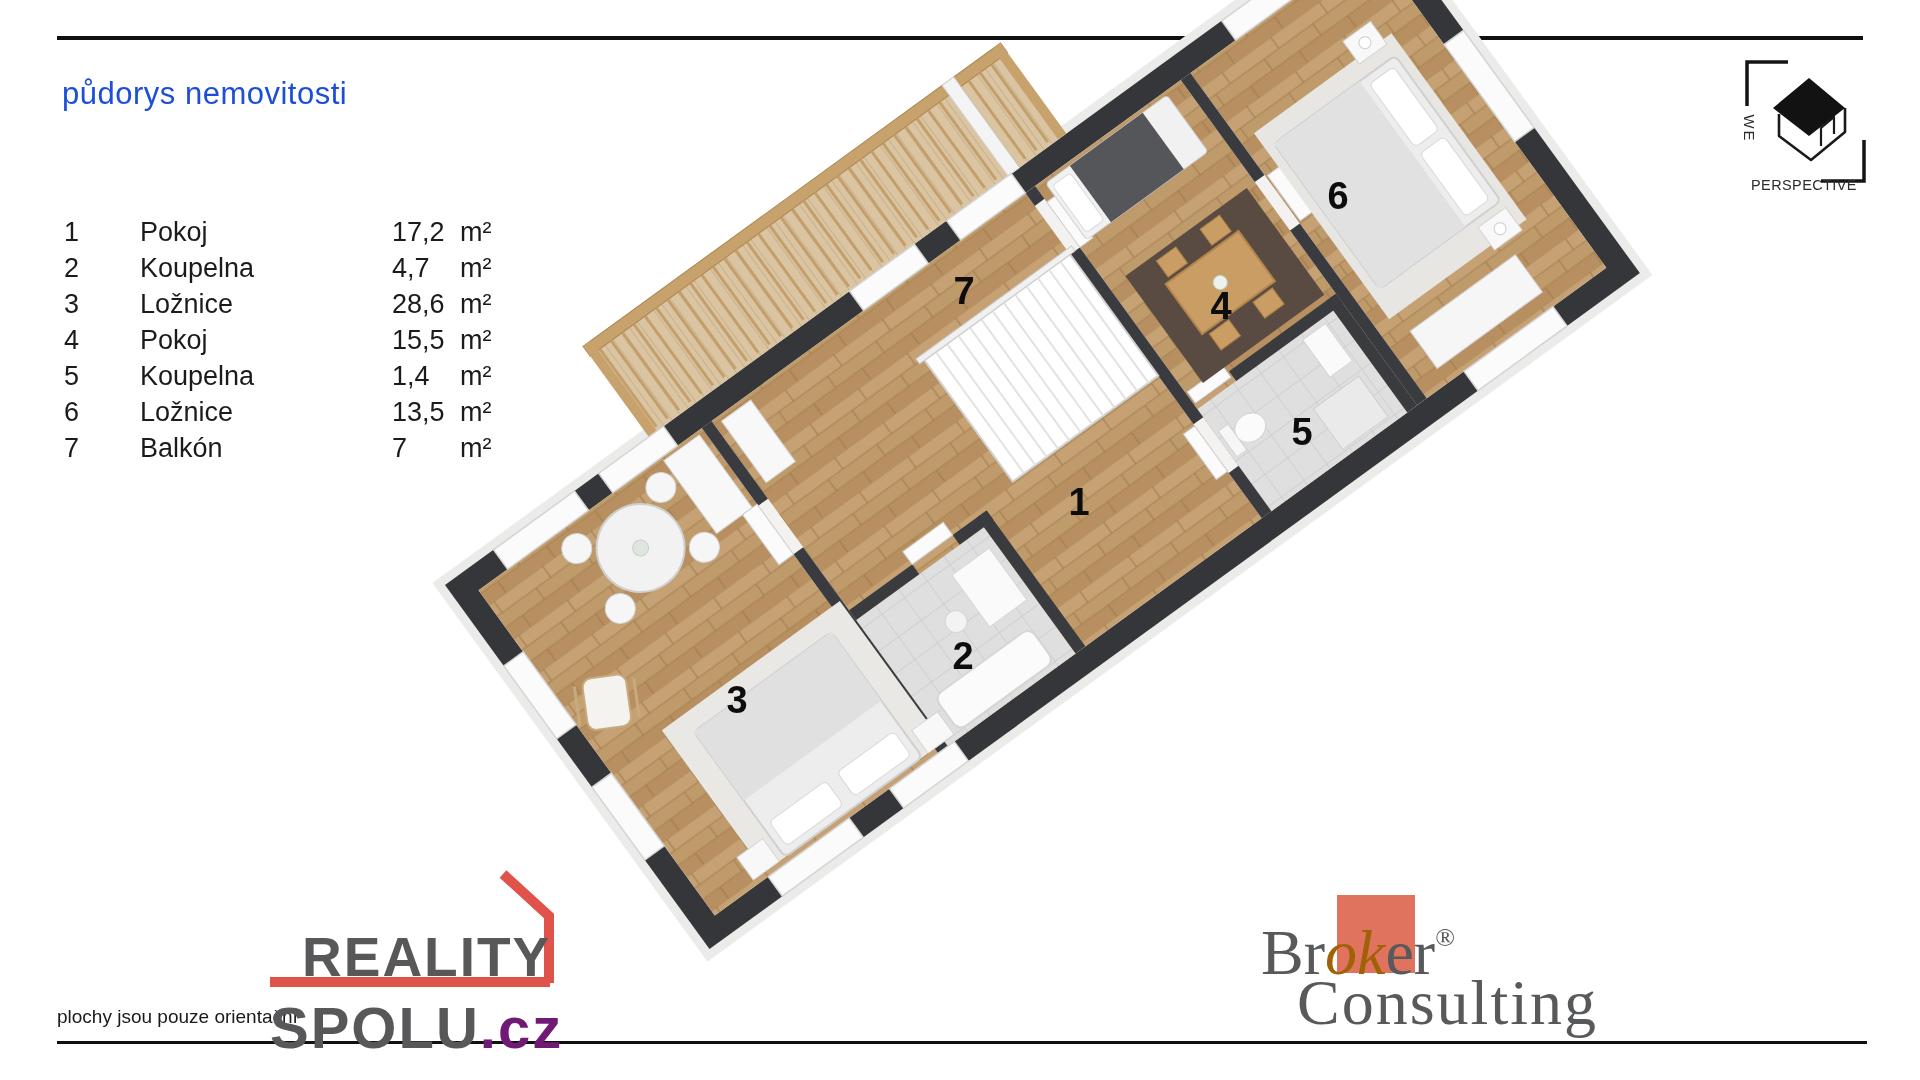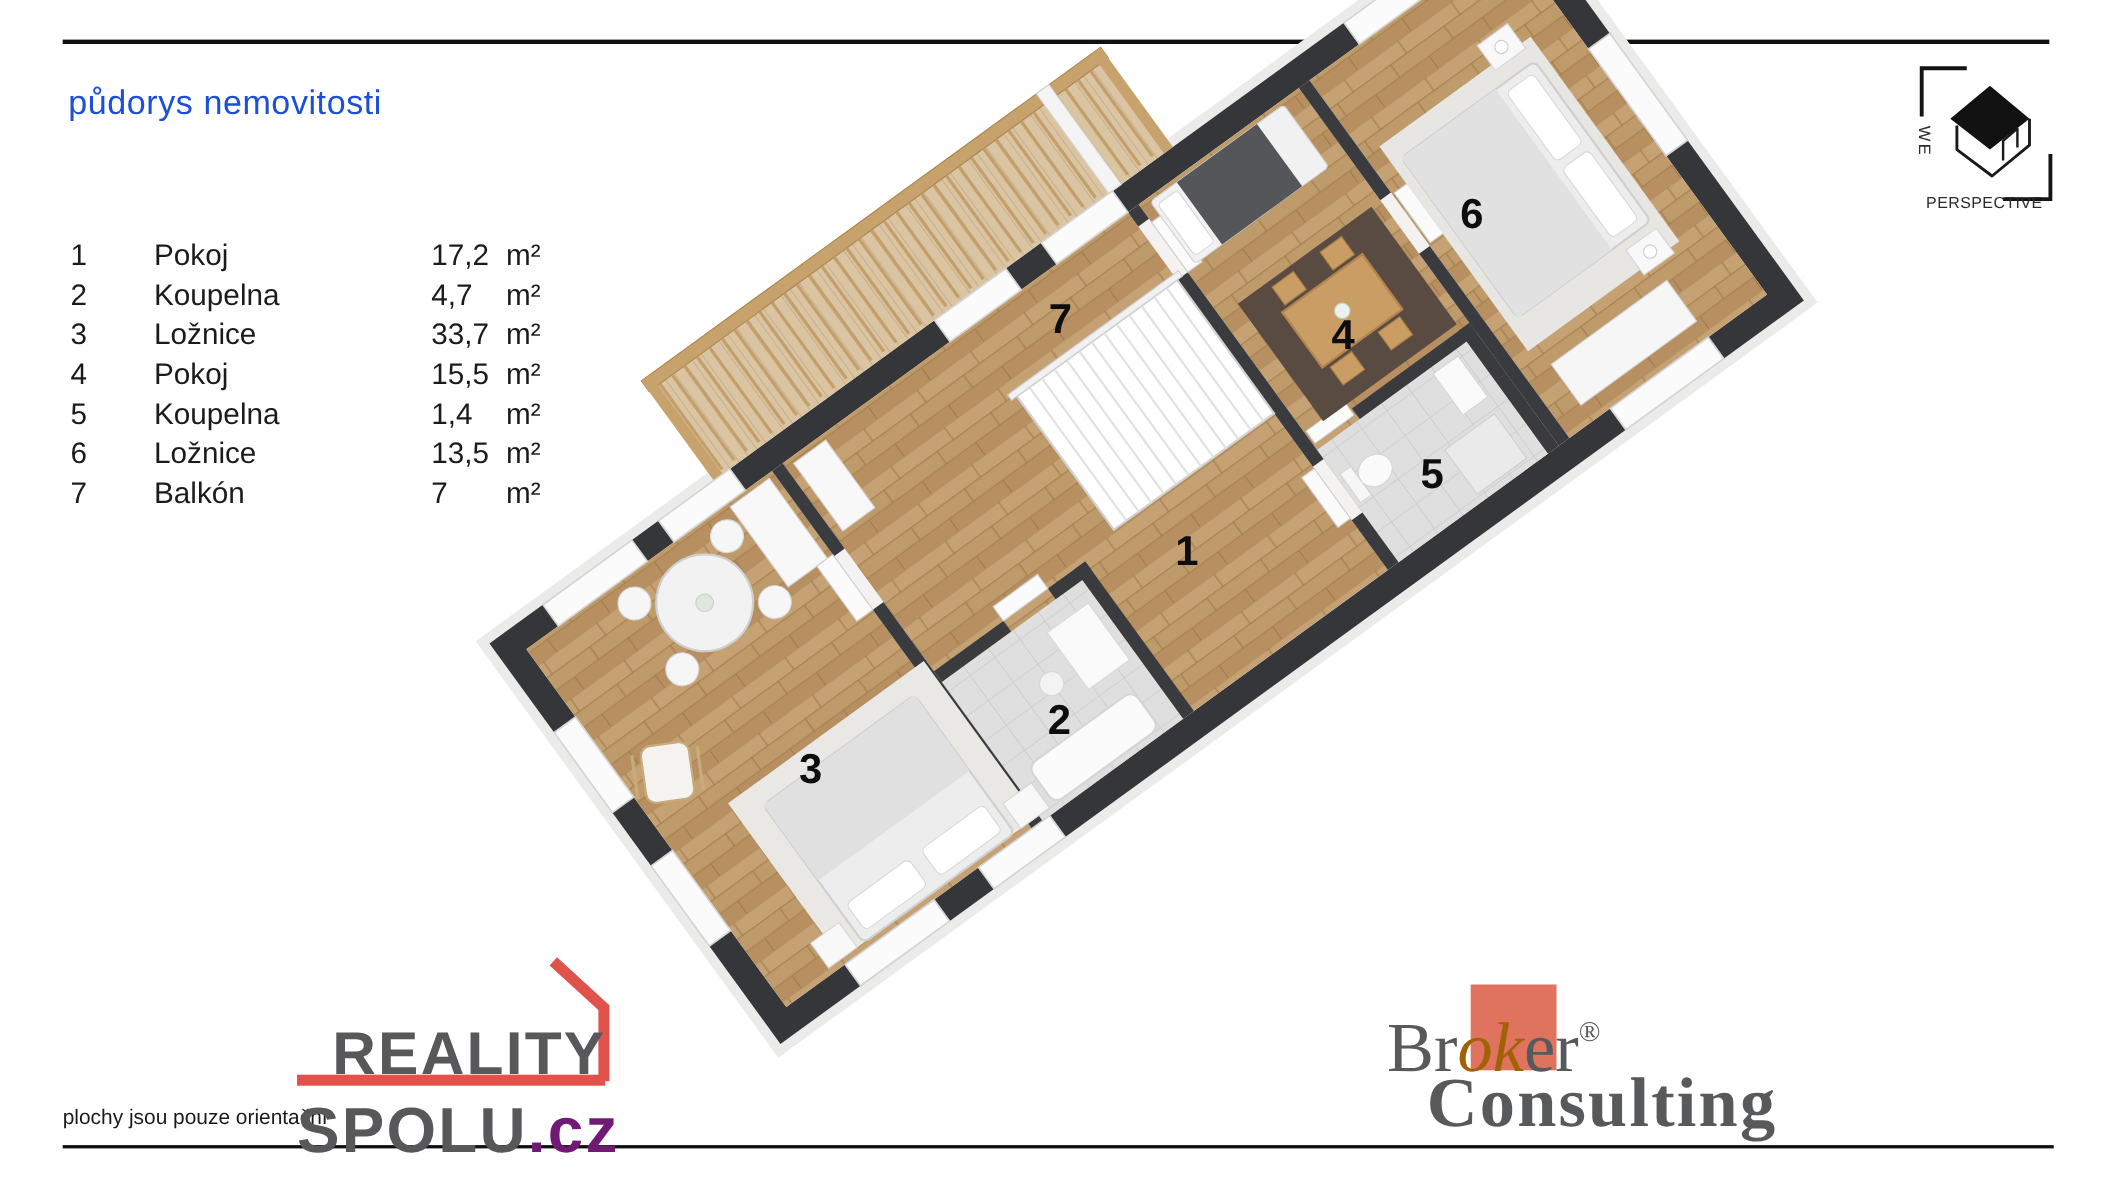--- a/index.html
+++ b/index.html
@@ -29,21 +29,21 @@
   .rs-word1{left:281px;top:925px;font-size:55px;font-weight:700;letter-spacing:2px;color:#58585a;margin-left:21px;}
   .rs-word2{left:270px;top:994px;font-size:58px;font-weight:700;letter-spacing:2px;color:#58585a;white-space:nowrap;}
   .rs-tld{color:#701a75;}
   .rs-disclaimer{left:57px;top:1006px;font-size:19px;color:#1a1a1a;text-align:center;}
   
   .bc{font-family:"Liberation Serif", serif;color:#58595b;}
   .bc-square{left:1337px;top:895px;width:78px;height:78px;background:#df735e;}
   .bc-line1{left:1261px;top:916px;font-size:64px;white-space:nowrap;}
   .bc-line1 .ok{color:#a16207;font-style:italic;}
   .bc-reg{font-size:26px;vertical-align:28px;}
-  .bc-line2{left:1297px;top:966px;font-size:64px;letter-spacing:2px;white-space:nowrap;font-weight:bold;}
+  .bc-line2{left:1297px;top:966px;font-size:64px;letter-spacing:2px;white-space:nowrap;}
 </style>
 </head>
 <body>
 
 <div class="abs rule" style="left:57px;top:36px;width:1806px;height:4px;"></div>
 
 <div class="abs rule" style="left:57px;top:1041px;width:1810px;height:3px;"></div>
 
 <div class="abs page-title">půdorys nemovitosti</div>
 
@@ -56,21 +56,21 @@
   </div>
   <div class="legend-row">
     <span class="legend-num">2</span>
     <span class="legend-name">Koupelna</span>
     <span class="legend-area">4,7</span>
     <span class="legend-unit">m²</span>
   </div>
   <div class="legend-row">
     <span class="legend-num">3</span>
     <span class="legend-name">Ložnice</span>
-    <span class="legend-area">33,7</span>
+    <span class="legend-area">28,6</span>
     <span class="legend-unit">m²</span>
   </div>
   <div class="legend-row">
     <span class="legend-num">4</span>
     <span class="legend-name">Pokoj</span>
     <span class="legend-area">15,5</span>
     <span class="legend-unit">m²</span>
   </div>
   <div class="legend-row">
     <span class="legend-num">5</span>

